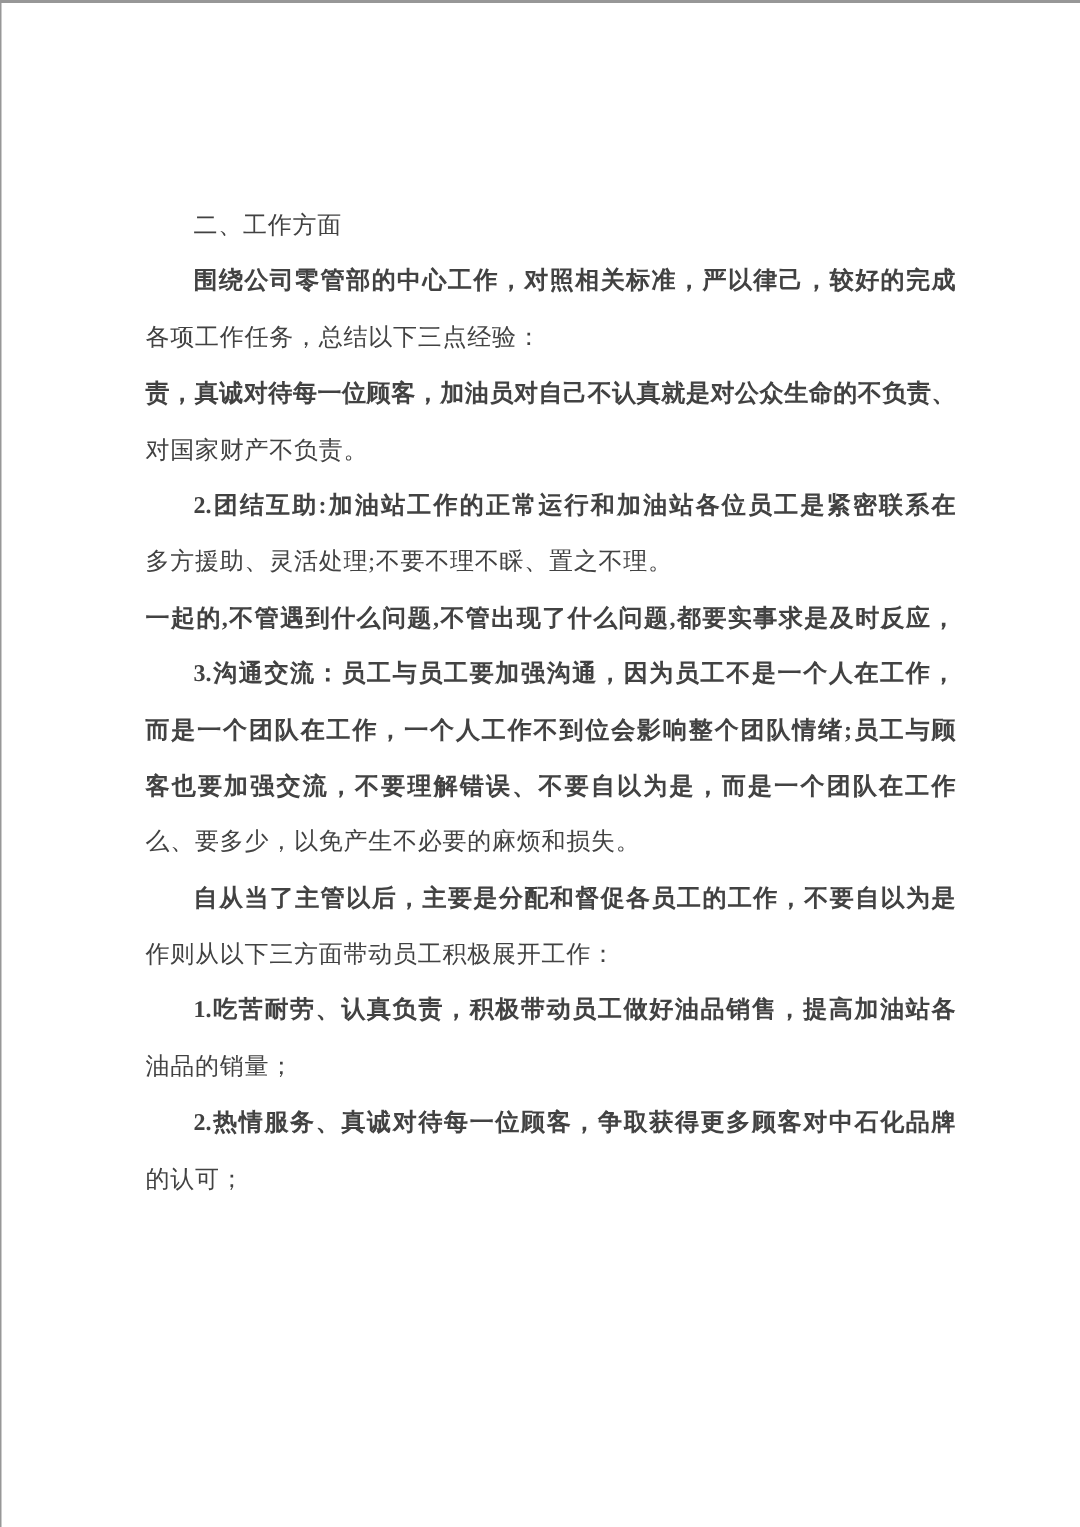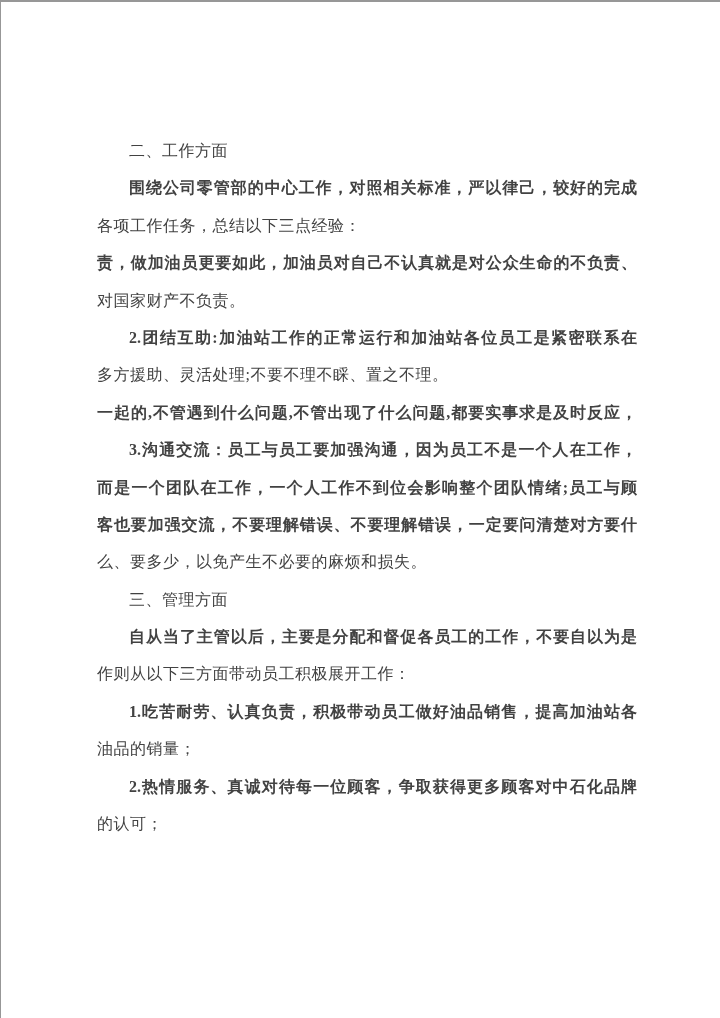--- a/index.html
+++ b/index.html
@@ -48,30 +48,29 @@
   }
 </style>
 </head>
 <body>
 
 <div class="page">
   <div class="content" id="doc-content">
       <div class="line indent">二、工作方面</div>
       <div class="line indent just">围绕公司零管部的中心工作，对照相关标准，严以律己，较好的完成</div>
       <div class="line">各项工作任务，总结以下三点经验：</div>
-      <div class="line just">责，做加油员更要如此，加油员对自己不认真就是对公众生命的不负责、</div>
+      <div class="line just">责，真诚对待每一位顾客，加油员对自己不认真就是对公众生命的不负责、</div>
       <div class="line">对国家财产不负责。</div>
       <div class="line indent just">2.团结互助:加油站工作的正常运行和加油站各位员工是紧密联系在</div>
       <div class="line">多方援助、灵活处理;不要不理不睬、置之不理。</div>
       <div class="line just">一起的,不管遇到什么问题,不管出现了什么问题,都要实事求是及时反应，</div>
       <div class="line indent just">3.沟通交流：员工与员工要加强沟通，因为员工不是一个人在工作，</div>
       <div class="line just">而是一个团队在工作，一个人工作不到位会影响整个团队情绪;员工与顾</div>
-      <div class="line just">客也要加强交流，不要理解错误、不要理解错误，一定要问清楚对方要什</div>
+      <div class="line just">客也要加强交流，不要理解错误、不要自以为是，而是一个团队在工作</div>
       <div class="line">么、要多少，以免产生不必要的麻烦和损失。</div>
-      <div class="line indent">三、管理方面</div>
       <div class="line indent just">自从当了主管以后，主要是分配和督促各员工的工作，不要自以为是</div>
       <div class="line">作则从以下三方面带动员工积极展开工作：</div>
       <div class="line indent just">1.吃苦耐劳、认真负责，积极带动员工做好油品销售，提高加油站各</div>
       <div class="line">油品的销量；</div>
       <div class="line indent just">2.热情服务、真诚对待每一位顾客，争取获得更多顾客对中石化品牌</div>
       <div class="line">的认可；</div>
     </div>
 </div>
 
 </body></html>

